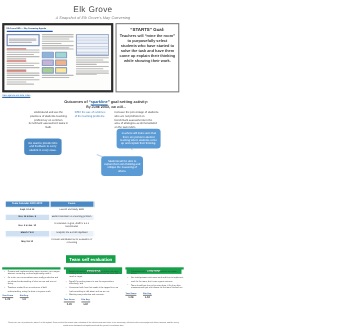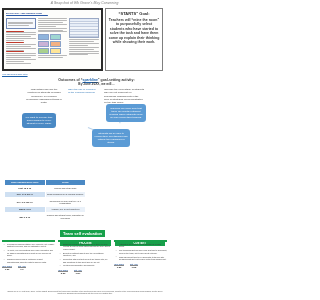--- a/index.html
+++ b/index.html
@@ -110,20 +110,21 @@
   .footnote{
     position:absolute;left:6px;top:289px;width:158px;text-align:center;
     font-size:1.7px;line-height:2.2px;color:#555;
   }
 </style>
 </head>
 <body>
 
 <div class="slide">
 
+  <div class="title">Elk Grove</div>
   <div class="subtitle">A Snapshot of Elk Grove's May Convening</div>
 
   <div class="toprow">
 
     <div>
       <div class="doc-thumb">
         <div class="doc-head">Elk Grove USD — May Convening Agenda</div>
         <div class="ln hd"></div>
         <div class="doc-cols">
           <div class="doc-col">

